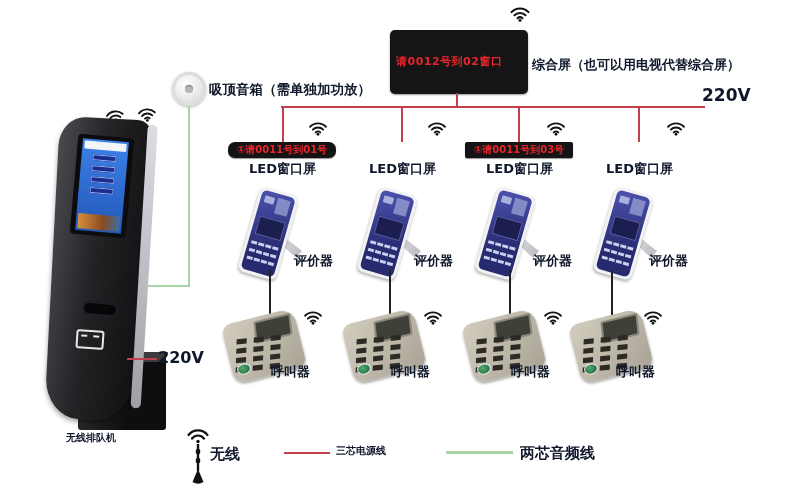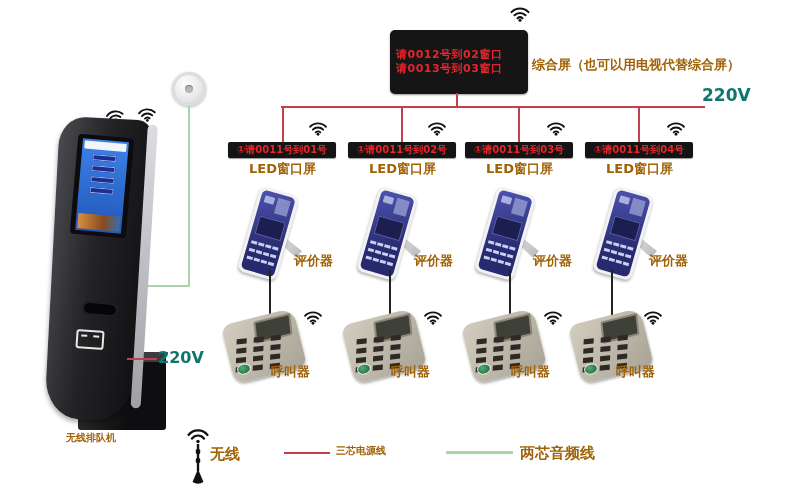--- a/index.html
+++ b/index.html
@@ -1,20 +1,20 @@
 <!DOCTYPE html>
 <html><head>
 <meta charset="utf-8">
 <style>
   html,body{margin:0;padding:0;background:#fff;}
   .canvas{position:relative;width:795px;height:500px;background:#ffffff;overflow:hidden;
           font-family:"DejaVu Sans","Liberation Sans",sans-serif;}
   .abs{position:absolute;}
-  .lbl{position:absolute;font-weight:bold;color:#a16207;font-size:13px;white-space:nowrap;}
-  .v220{position:absolute;color:#0f766e;font-weight:bold;font-size:17px;white-space:nowrap;}
+  .lbl{position:absolute;font-weight:bold;color:#0f172a;font-size:13px;white-space:nowrap;}
+  .v220{position:absolute;color:#0f172a;font-weight:bold;font-size:17px;white-space:nowrap;}
   
   .pline{position:absolute;background:#c0404c;}
   .aline{position:absolute;background:#a9d6a9;}
   .kline{position:absolute;background:#222;}
   
   .main-screen{position:absolute;left:390px;top:30px;width:138px;height:64px;background:#151515;
                border-radius:5px;display:flex;flex-direction:column;justify-content:center;
                padding:2px 6px;box-sizing:border-box;box-shadow:0 1px 2px rgba(0,0,0,.4);}
   .main-screen .line{color:#e8252d;font-size:11px;font-weight:bold;line-height:14.5px;
                      white-space:nowrap;letter-spacing:.5px;}
@@ -96,33 +96,33 @@
           <path d="M2.5 8 A13 13 0 0 1 21.5 8"></path>
           <path d="M5.8 11.5 A8.6 8.6 0 0 1 18.2 11.5"></path>
           <path d="M9.2 14.8 A4.2 4.2 0 0 1 14.8 14.8"></path>
         </g>
         <circle cx="12" cy="17" r="1.7" fill="#111"></circle>
       </svg>
   </div>
 
   <div class="main-screen">
     <div class="line">请0012号到02窗口</div>
-    <div class="line">请0013号到03窗口</div>
   </div>
   <div class="lbl" style="left:532px;top:56px;font-size:13px;">综合屏（也可以用电视代替综合屏）</div>
   <div class="v220" style="left:702px;top:85px;">220V</div>
 
   <div class="pline" style="left:456px;top:93px;width:2px;height:14px;"></div>
   <div class="pline" style="left:281px;top:106px;width:424px;height:2px;"></div>
   <div class="pline" style="left:282px;top:107px;width:2px;height:35px;"></div>
   <div class="pline" style="left:401px;top:107px;width:2px;height:35px;"></div>
   <div class="pline" style="left:518px;top:107px;width:2px;height:35px;"></div>
   <div class="pline" style="left:638px;top:107px;width:2px;height:35px;"></div>
 
   <div class="speaker"></div>
+  <div class="lbl" style="left:209px;top:81px;font-size:13.5px;">吸顶音箱（需单独加功放）</div>
   <div class="aline" style="left:188px;top:106px;width:2px;height:180px;"></div>
   <div class="aline" style="left:122px;top:285px;width:68px;height:2px;"></div>
 
   <div class="wifi" style="left:105px;top:108px;transform:rotate(-8deg);">
     <svg viewBox="0 0 24 19" width="20" height="16">
         <g fill="none" stroke="#111" stroke-width="2.2" stroke-linecap="round">
           <path d="M2.5 8 A13 13 0 0 1 21.5 8"></path>
           <path d="M5.8 11.5 A8.6 8.6 0 0 1 18.2 11.5"></path>
           <path d="M9.2 14.8 A4.2 4.2 0 0 1 14.8 14.8"></path>
         </g>
@@ -193,24 +193,22 @@
     <svg viewBox="0 0 24 19" width="20" height="16">
         <g fill="none" stroke="#111" stroke-width="2.2" stroke-linecap="round">
           <path d="M2.5 8 A13 13 0 0 1 21.5 8"></path>
           <path d="M5.8 11.5 A8.6 8.6 0 0 1 18.2 11.5"></path>
           <path d="M9.2 14.8 A4.2 4.2 0 0 1 14.8 14.8"></path>
         </g>
         <circle cx="12" cy="17" r="1.7" fill="#111"></circle>
       </svg>
   </div>
 
-  <div class="wscreen" style="left:228px;top:142px;">①请0011号到01号</div>
-  <div class="wscreen" style="left:348px;top:142px;">①请0011号到02号</div>
+  <div class="wscreen" style="left:228px;top:142px;border-radius:7px;">①请0011号到01号</div>
   <div class="wscreen" style="left:465px;top:142px;">①请0011号到03号</div>
-  <div class="wscreen" style="left:585px;top:142px;">①请0011号到04号</div>
 
   <div class="lbl" style="left:249px;top:160px;">LED窗口屏</div>
   <div class="lbl" style="left:369px;top:160px;">LED窗口屏</div>
   <div class="lbl" style="left:486px;top:160px;">LED窗口屏</div>
   <div class="lbl" style="left:606px;top:160px;">LED窗口屏</div>
 
   <div class="evaluator" style="left:230px;top:186px;">
     <div class="ev-stand"></div>
     <div class="ev-body">
         <div class="ev-face">

